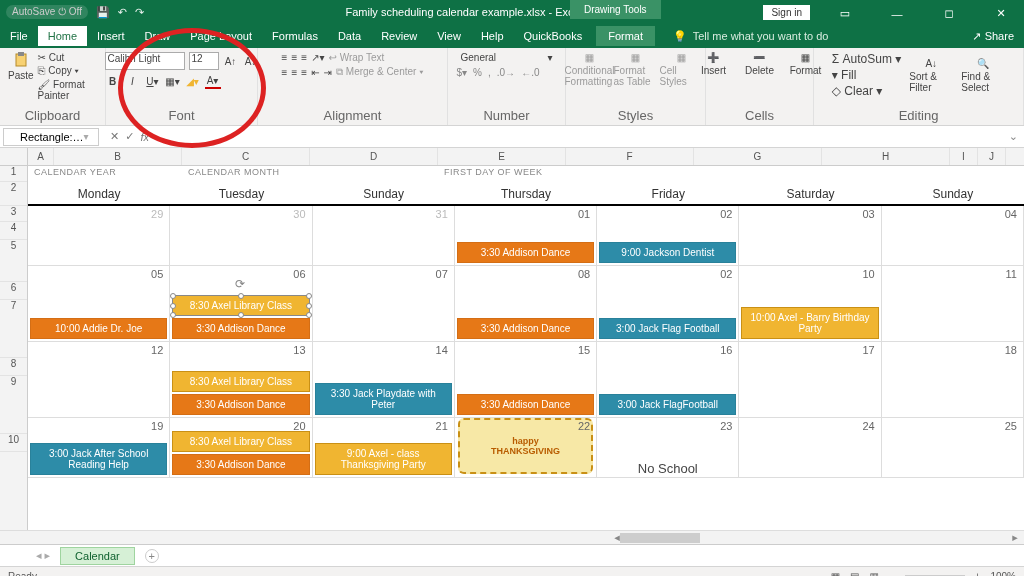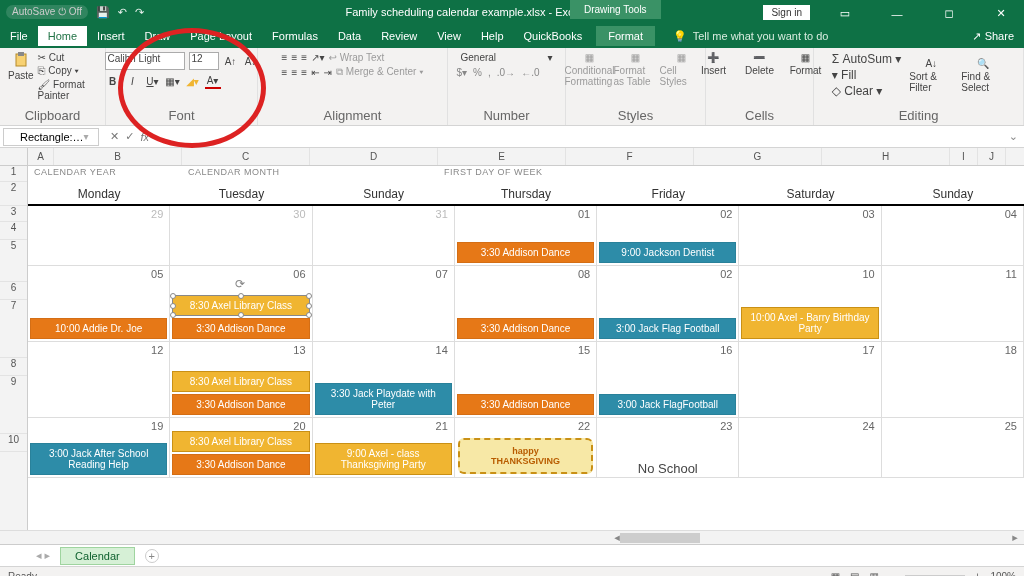--- a/index.html
+++ b/index.html
@@ -67,21 +67,21 @@
 .week:nth-child(1){height:76px}
 .daycell{flex:1;border-right:1px solid #ddd;position:relative;display:flex;flex-direction:column;justify-content:flex-end;padding:1px}
 .daynum{position:absolute;top:2px;right:6px;font-size:11px;color:#666}
 .ev{font-size:10px;color:#fff;padding:4px 4px;margin:1px;border:1px solid rgba(0,0,0,.08);text-align:center;line-height:1.1}
 .ev.or{background:#e67817}
 .ev.te{background:#2d8ca8}
 .ev.ye{background:#f0b531;border:1px solid #c99015}
 .ev.sel{border:1.5px solid #888}
 .handle{position:absolute;width:6px;height:6px;background:#fff;border:1px solid #888;border-radius:50%}
 .noschool{font-size:13px;color:#444;text-align:center;padding-top:8px}
-.thx{background:#f7e8a6;border:2px dashed #c99015;border-radius:6px;font-size:9px;color:#b85c00;text-align:center;padding:6px 2px;margin:2px;font-weight:bold}
+.thx{background:#f7e8a6;border:2px dashed #c99015;border-radius:6px;font-size:9px;color:#b85c00;text-align:center;padding:16px 2px;margin:2px;font-weight:bold}
 .sheettabs{height:22px;background:#fff;border-top:1px solid #ccc;display:flex;align-items:center;font-size:11px;padding-left:36px;gap:10px}
 .sheettabs .tab{background:#d6f0d6;border:1px solid #9fd49f;padding:2px 14px;color:#10622f}
 .sheettabs .plus{color:#888;border:1px solid #ccc;border-radius:50%;width:14px;height:14px;display:flex;align-items:center;justify-content:center;font-size:11px}
 .statusbar{height:20px;background:#f3f2f1;border-top:1px solid #d4d4d4;display:flex;align-items:center;font-size:10px;color:#555;padding:0 8px;justify-content:space-between}
 .statusbar .right{display:flex;gap:10px;align-items:center}
 .scrollh{height:14px;background:#f3f3f3;border-top:1px solid #ddd;position:relative}
 .scrollh .thumb{position:absolute;left:620px;top:2px;height:10px;width:80px;background:#cdcdcd}
 .scrollh .arr{position:absolute;top:0;width:14px;height:14px;text-align:center;color:#888}
 svg{display:block}
 </style>

